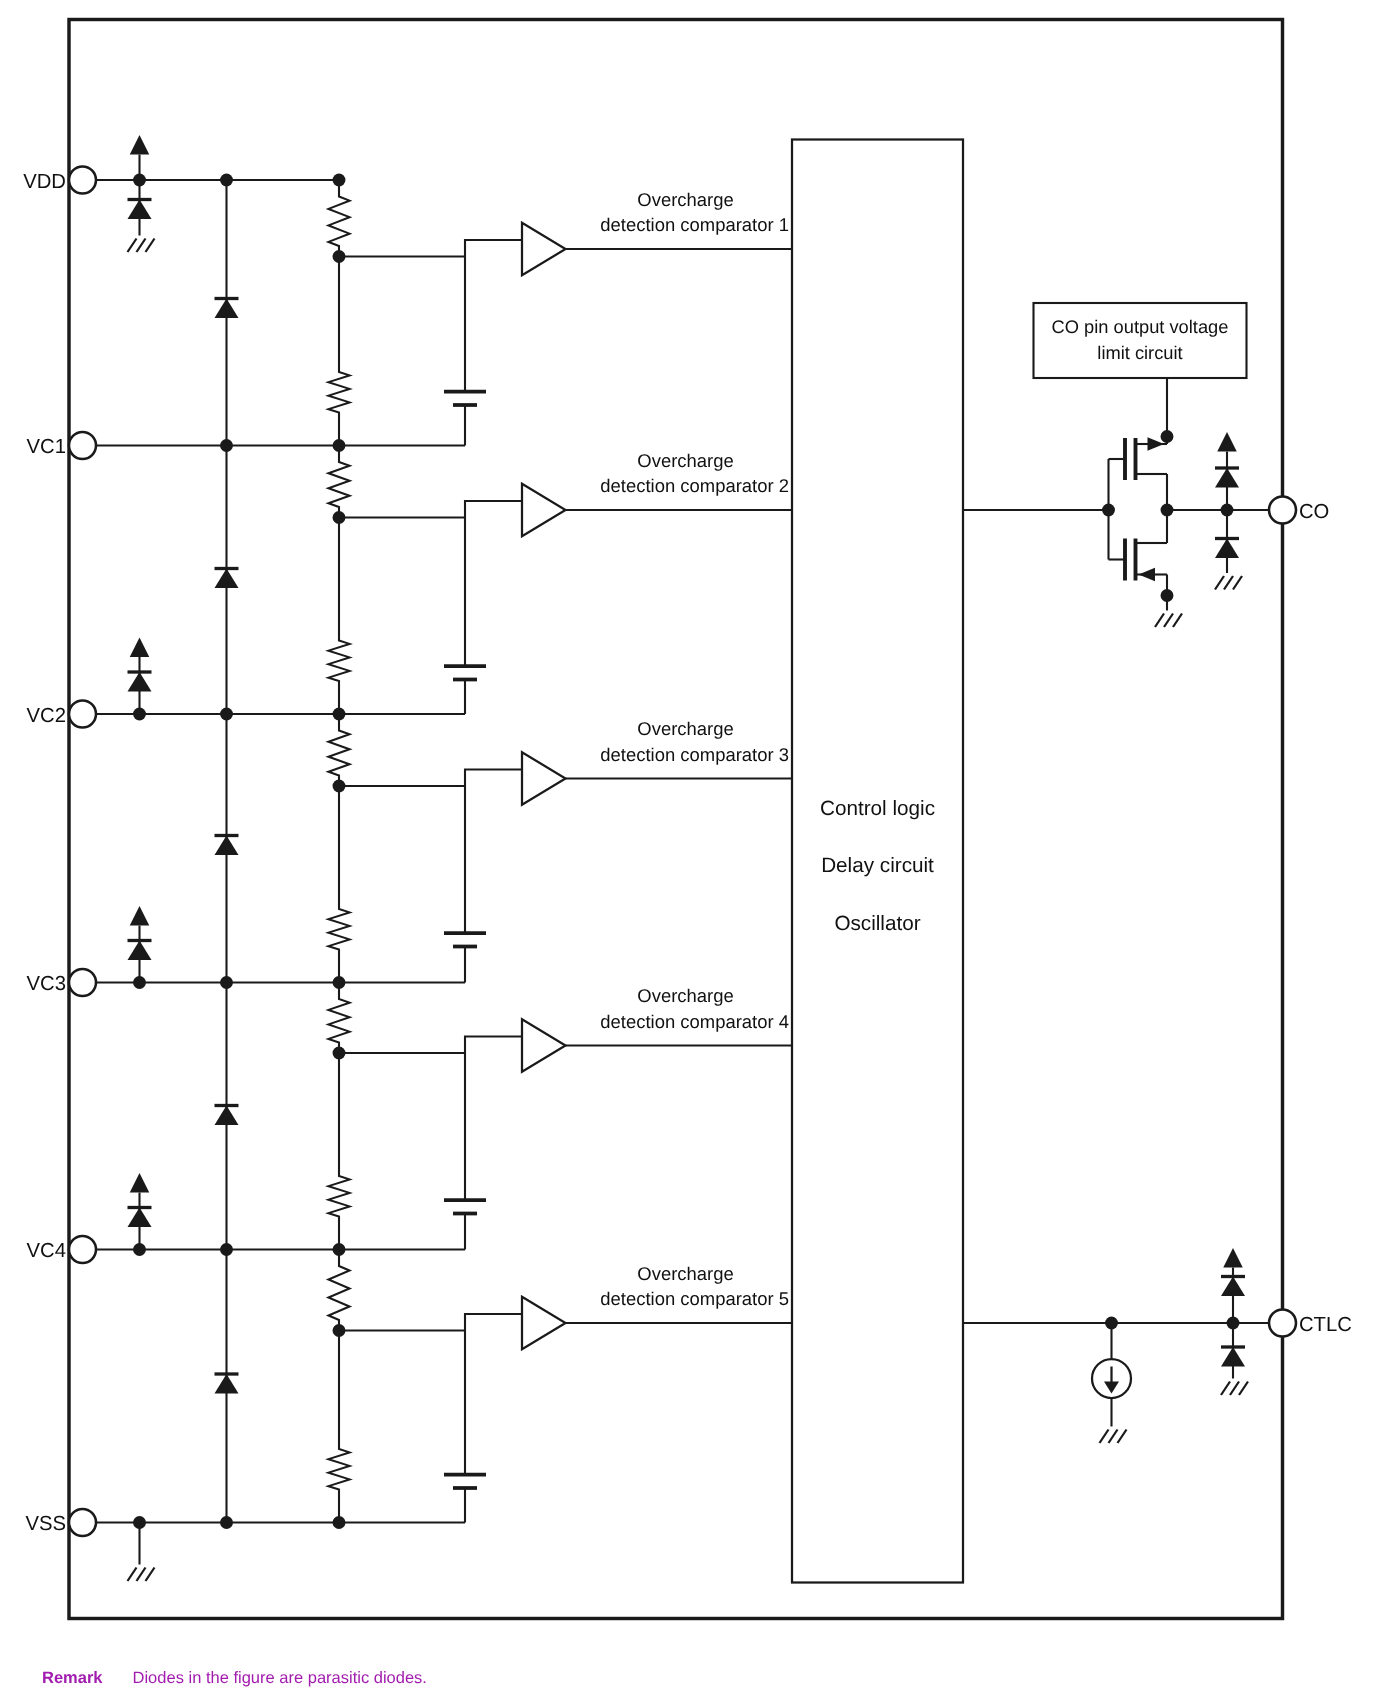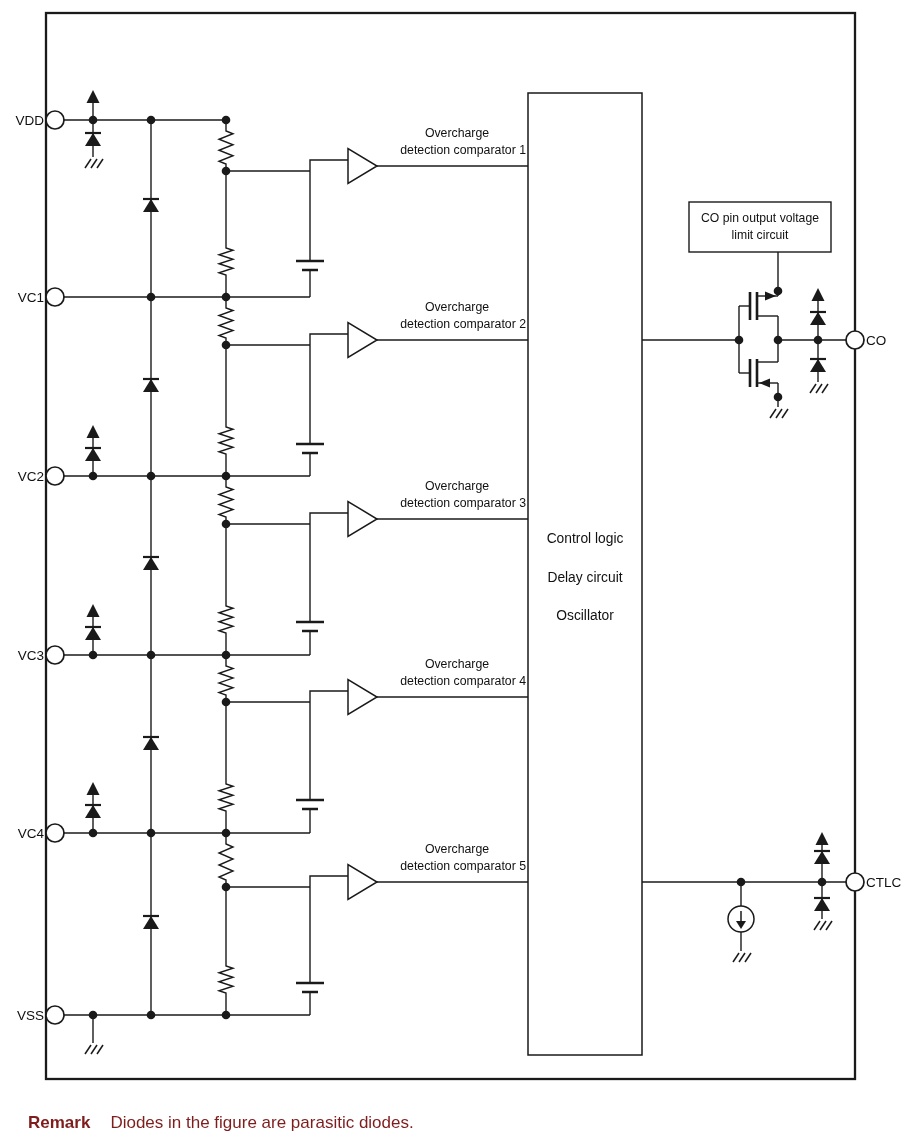--- a/index.html
+++ b/index.html
@@ -1,19 +1,19 @@
 <!DOCTYPE html>
 <html><head>
 <meta charset="utf-8">
 <style>
   html,body{margin:0;padding:0;background:#ffffff;}
   .page{position:relative;width:920px;height:1137px;background:#ffffff;overflow:hidden;
         font-family:"Liberation Sans", sans-serif;}
   svg text{font-family:"Liberation Sans", sans-serif;fill:#111;}
-  .remark{position:absolute;left:28px;top:1113px;font-size:17px;color:#7f1d1d;}
+  .remark{position:absolute;left:28px;top:1113px;font-size:11px;color:#a21caf;}
   .remark b{margin-right:20px;}
 </style>
 </head>
 <body>
 
 <div class="page">
   <svg id="schematic" width="920" height="1137" viewBox="0 0 920 1137">
       <rect x="46" y="13" width="809" height="1066" fill="none" stroke="#1a1a1a" stroke-width="2.3"></rect>
       <rect x="528" y="93" width="114" height="962" fill="#fff" stroke="#1a1a1a" stroke-width="1.5"></rect>
       <text x="585" y="543" font-size="13.8" text-anchor="middle" font-weight="normal">Control logic</text>

